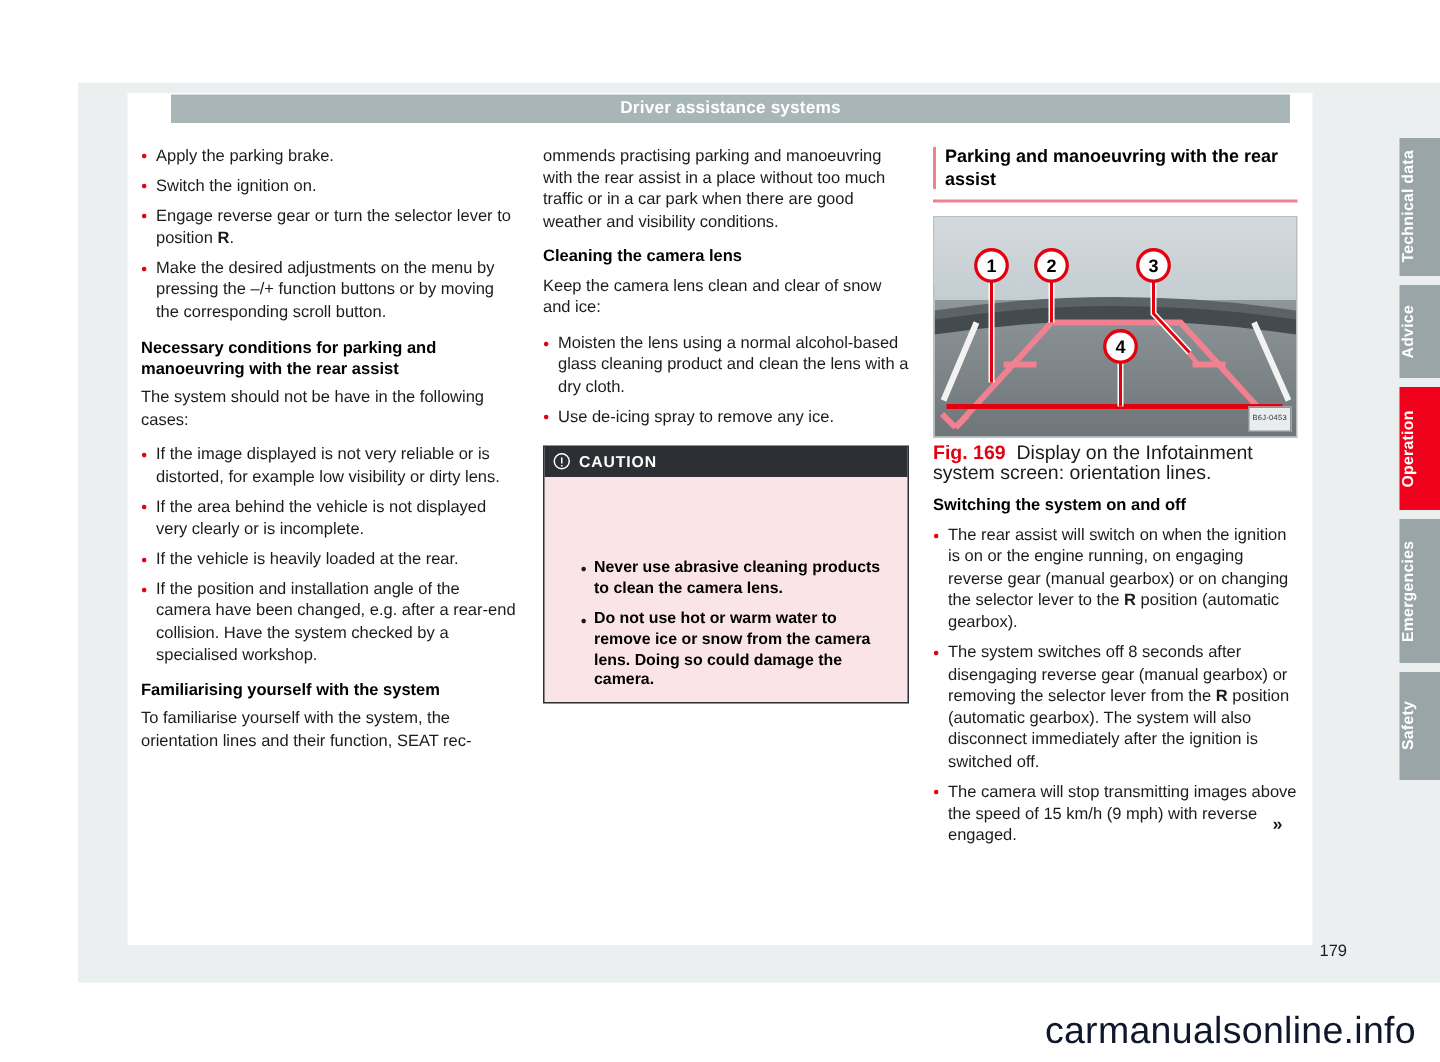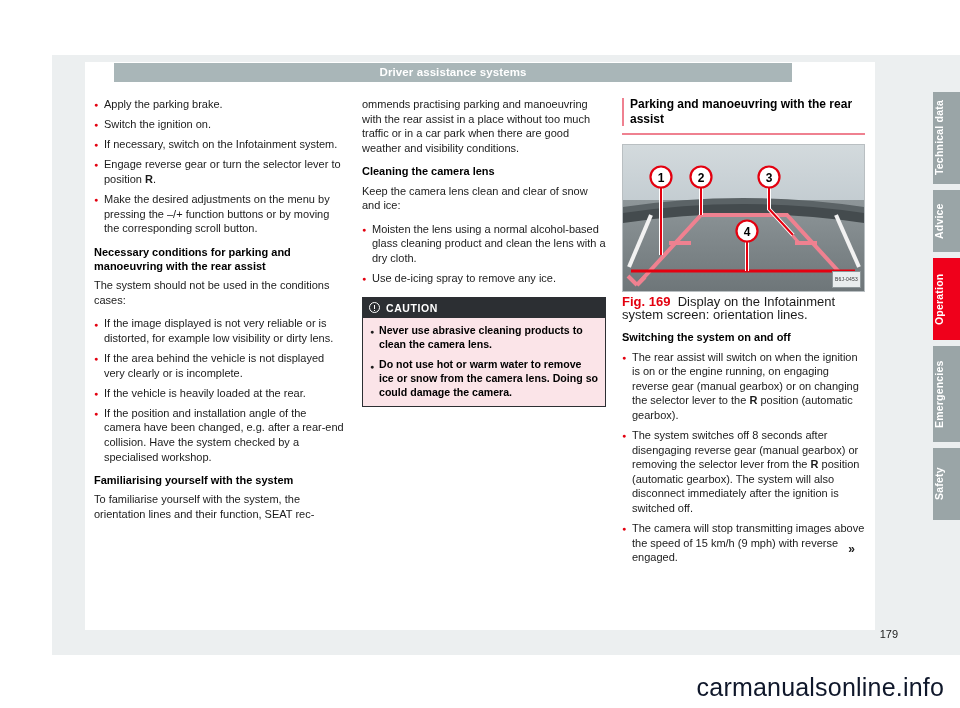--- a/index.html
+++ b/index.html
@@ -26,21 +26,21 @@
   .sheet {
     position: absolute;
     left: 85px; top: 62px;
     width: 790px; height: 568px;
     background: #ffffff;
   }
   
   .header-bar {
     position: absolute;
     left: 114px; top: 63px;
-    width: 678px; height: 19px;
+    width: 746px; height: 19px;
     background: #a9b6b8;
     color: #ffffff;
     font-size: 11.5px;
     font-weight: bold;
     text-align: center;
     line-height: 19px;
     letter-spacing: 0.1px;
   }
   
   .col {
@@ -128,25 +128,26 @@
     background: #ffffff;
   }
   .caution-ico::after {
     content: "";
     position: absolute;
     left: 3.5px; top: 6.6px;
     width: 1.3px; height: 1.3px;
     background: #ffffff;
   }
   .caution-body {
-    padding: 6px 7px 7px 7px;
+    padding: 6px 7px 7px 24px;
     font-size: 10.6px;
     line-height: 13.6px;
     font-weight: bold;
     color: #000000;
+    margin-top: 48px;
   }
   .caution-body .bullet { margin-bottom: 7px; padding-left: 9px; }
   .caution-body .bullet:last-child { margin-bottom: 0; }
   .caution-body .bullet::before { color: #1b1b1b; font-size: 7px; }
 
   
   .sec-head {
     position: relative;
     padding-left: 8px;
     font-size: 12px;
@@ -247,26 +248,25 @@
 <div id="page">
 
   <div class="outer-panel"></div>
   <div class="sheet"></div>
 
   <div class="header-bar">Driver assistance systems</div>
 
   <div class="col col-1">
     <div class="bullet">Apply the parking brake.</div>
     <div class="bullet">Switch the ignition on.</div>
-    <div class="bullet">If necessary, switch on the Infotainment system.</div>
     <div class="bullet"><span>Engage reverse gear or turn the selector lever to position </span><b class="bold">R</b><span>.</span></div>
     <div class="bullet">Make the desired adjustments on the menu by pressing the –/+ function buttons or by moving the corresponding scroll button.</div>
 
     <div class="subhead">Necessary conditions for parking and manoeuvring with the rear assist</div>
-    <div class="para">The system should not be used in the conditions cases:</div>
+    <div class="para">The system should not be have in the following cases:</div>
     <div class="bullet">If the image displayed is not very reliable or is distorted, for example low visibility or dirty lens.</div>
     <div class="bullet">If the area behind the vehicle is not displayed very clearly or is incomplete.</div>
     <div class="bullet">If the vehicle is heavily loaded at the rear.</div>
     <div class="bullet">If the position and installation angle of the camera have been changed, e.g. after a rear-end collision. Have the system checked by a specialised workshop.</div>
 
     <div class="subhead">Familiarising yourself with the system</div>
     <div class="para">To familiarise yourself with the system, the orientation lines and their function, SEAT rec-</div>
   </div>
 
   <div class="col col-2">

